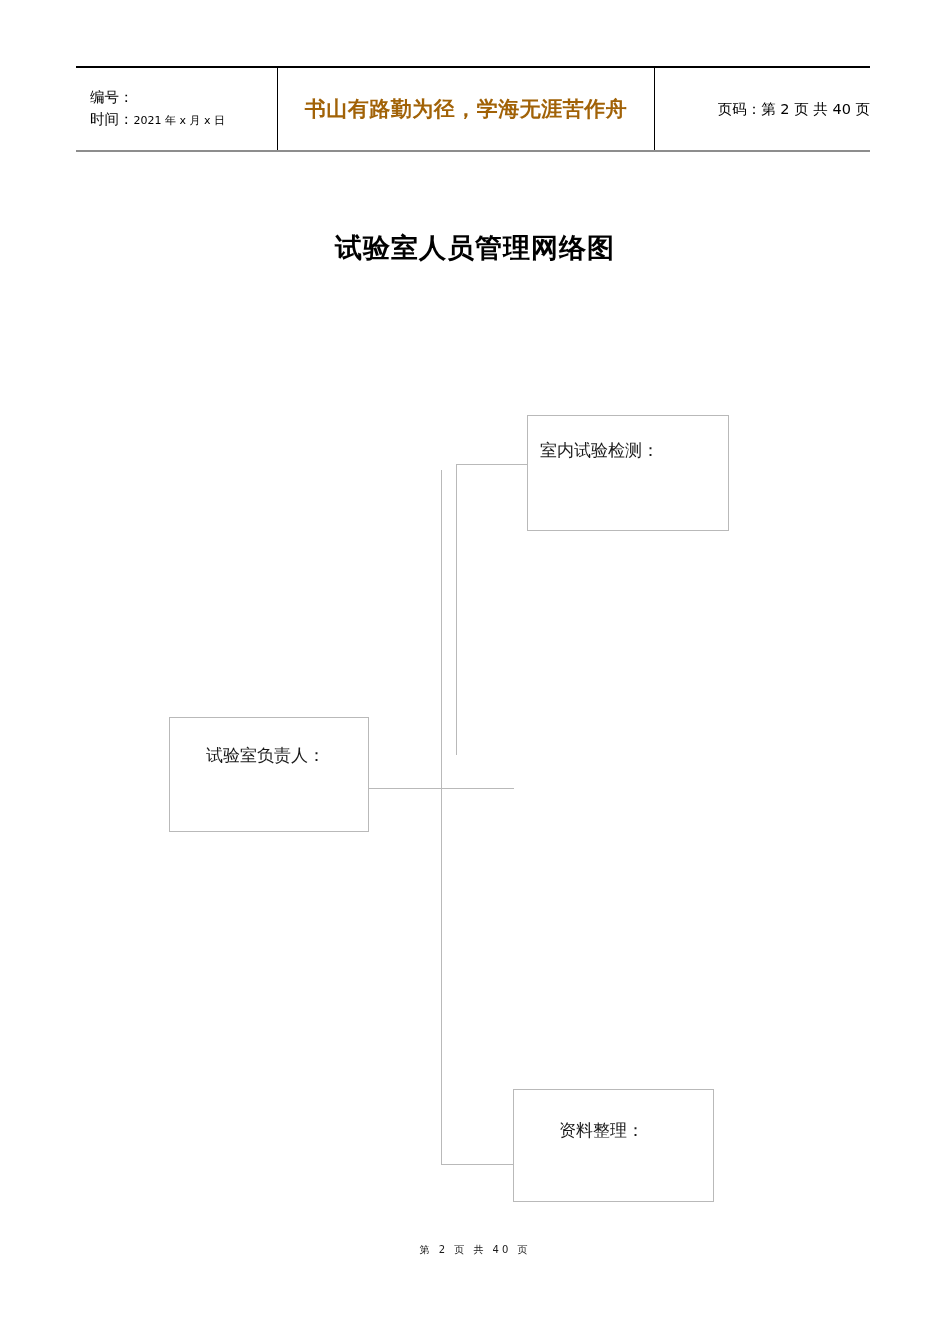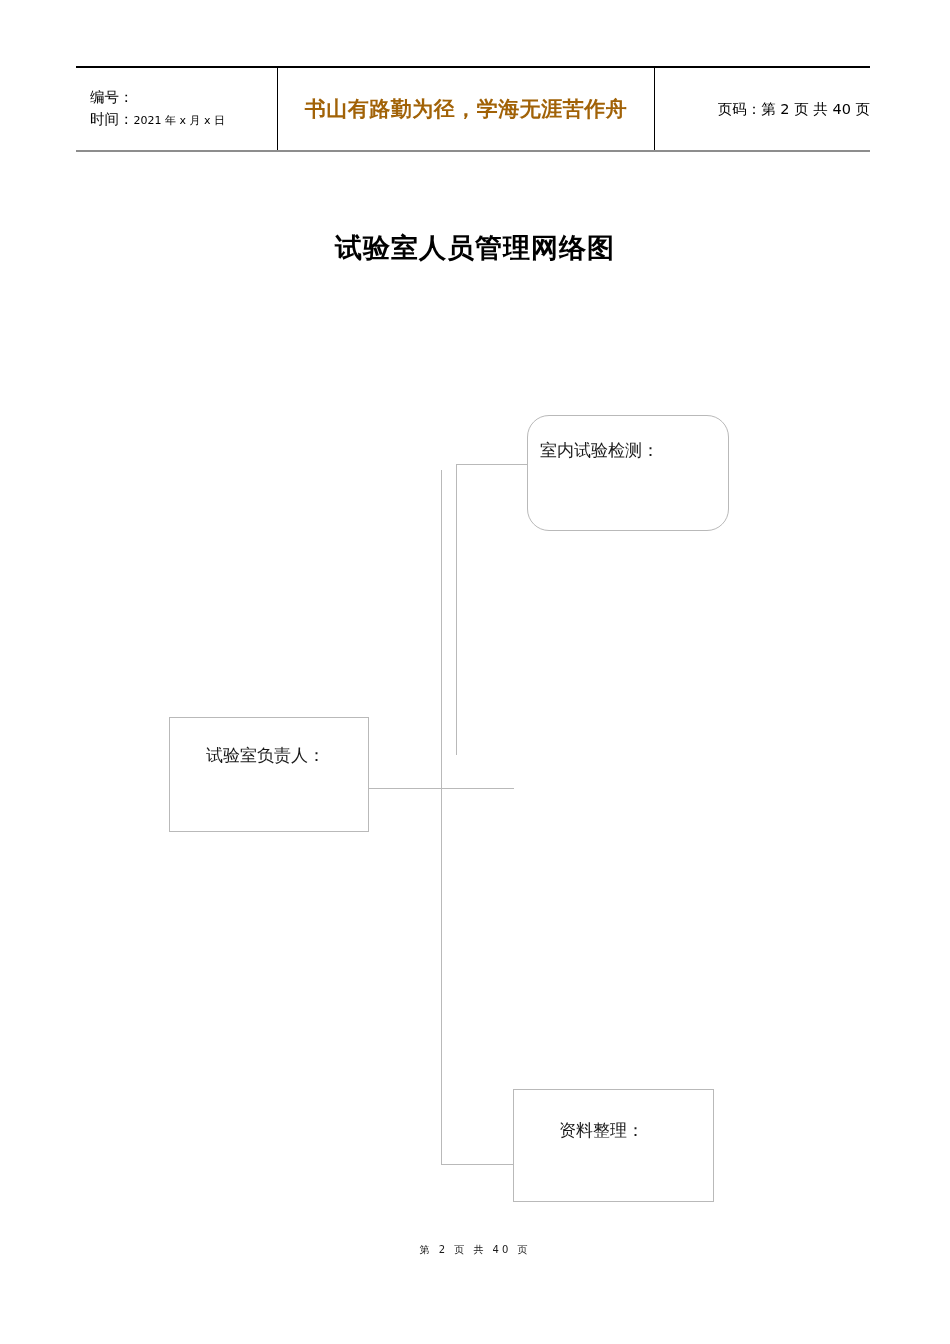--- a/index.html
+++ b/index.html
@@ -108,21 +108,21 @@
   }
   .node-label {
     position: absolute;
     font-family: "DejaVu Serif", "Liberation Serif", serif;
     font-size: 17px;
     white-space: nowrap;
     color: #1a1a1a;
   }
   .node-lead    { left: 169px; top: 717px;  width: 200px; height: 115px; }
   .node-lead .node-label    { left: 36px;  top: 26px; }
-  .node-indoor  { left: 527px; top: 415px;  width: 202px; height: 116px; border-radius: 22px; }
+  .node-indoor  { left: 527px; top: 415px;  width: 202px; height: 116px; }
   .node-indoor .node-label  { left: 12px;  top: 23px; }
   .node-field   { left: 513px; top: 723px;  width: 202px; height: 112px; }
   .node-field .node-label   { left: 40px;  top: 25px; }
   .node-archive { left: 513px; top: 1089px; width: 201px; height: 113px; }
   .node-archive .node-label { left: 45px;  top: 29px; }
 
   .conn {
     position: absolute;
     background: #b9b9b9;
     pointer-events: auto;

